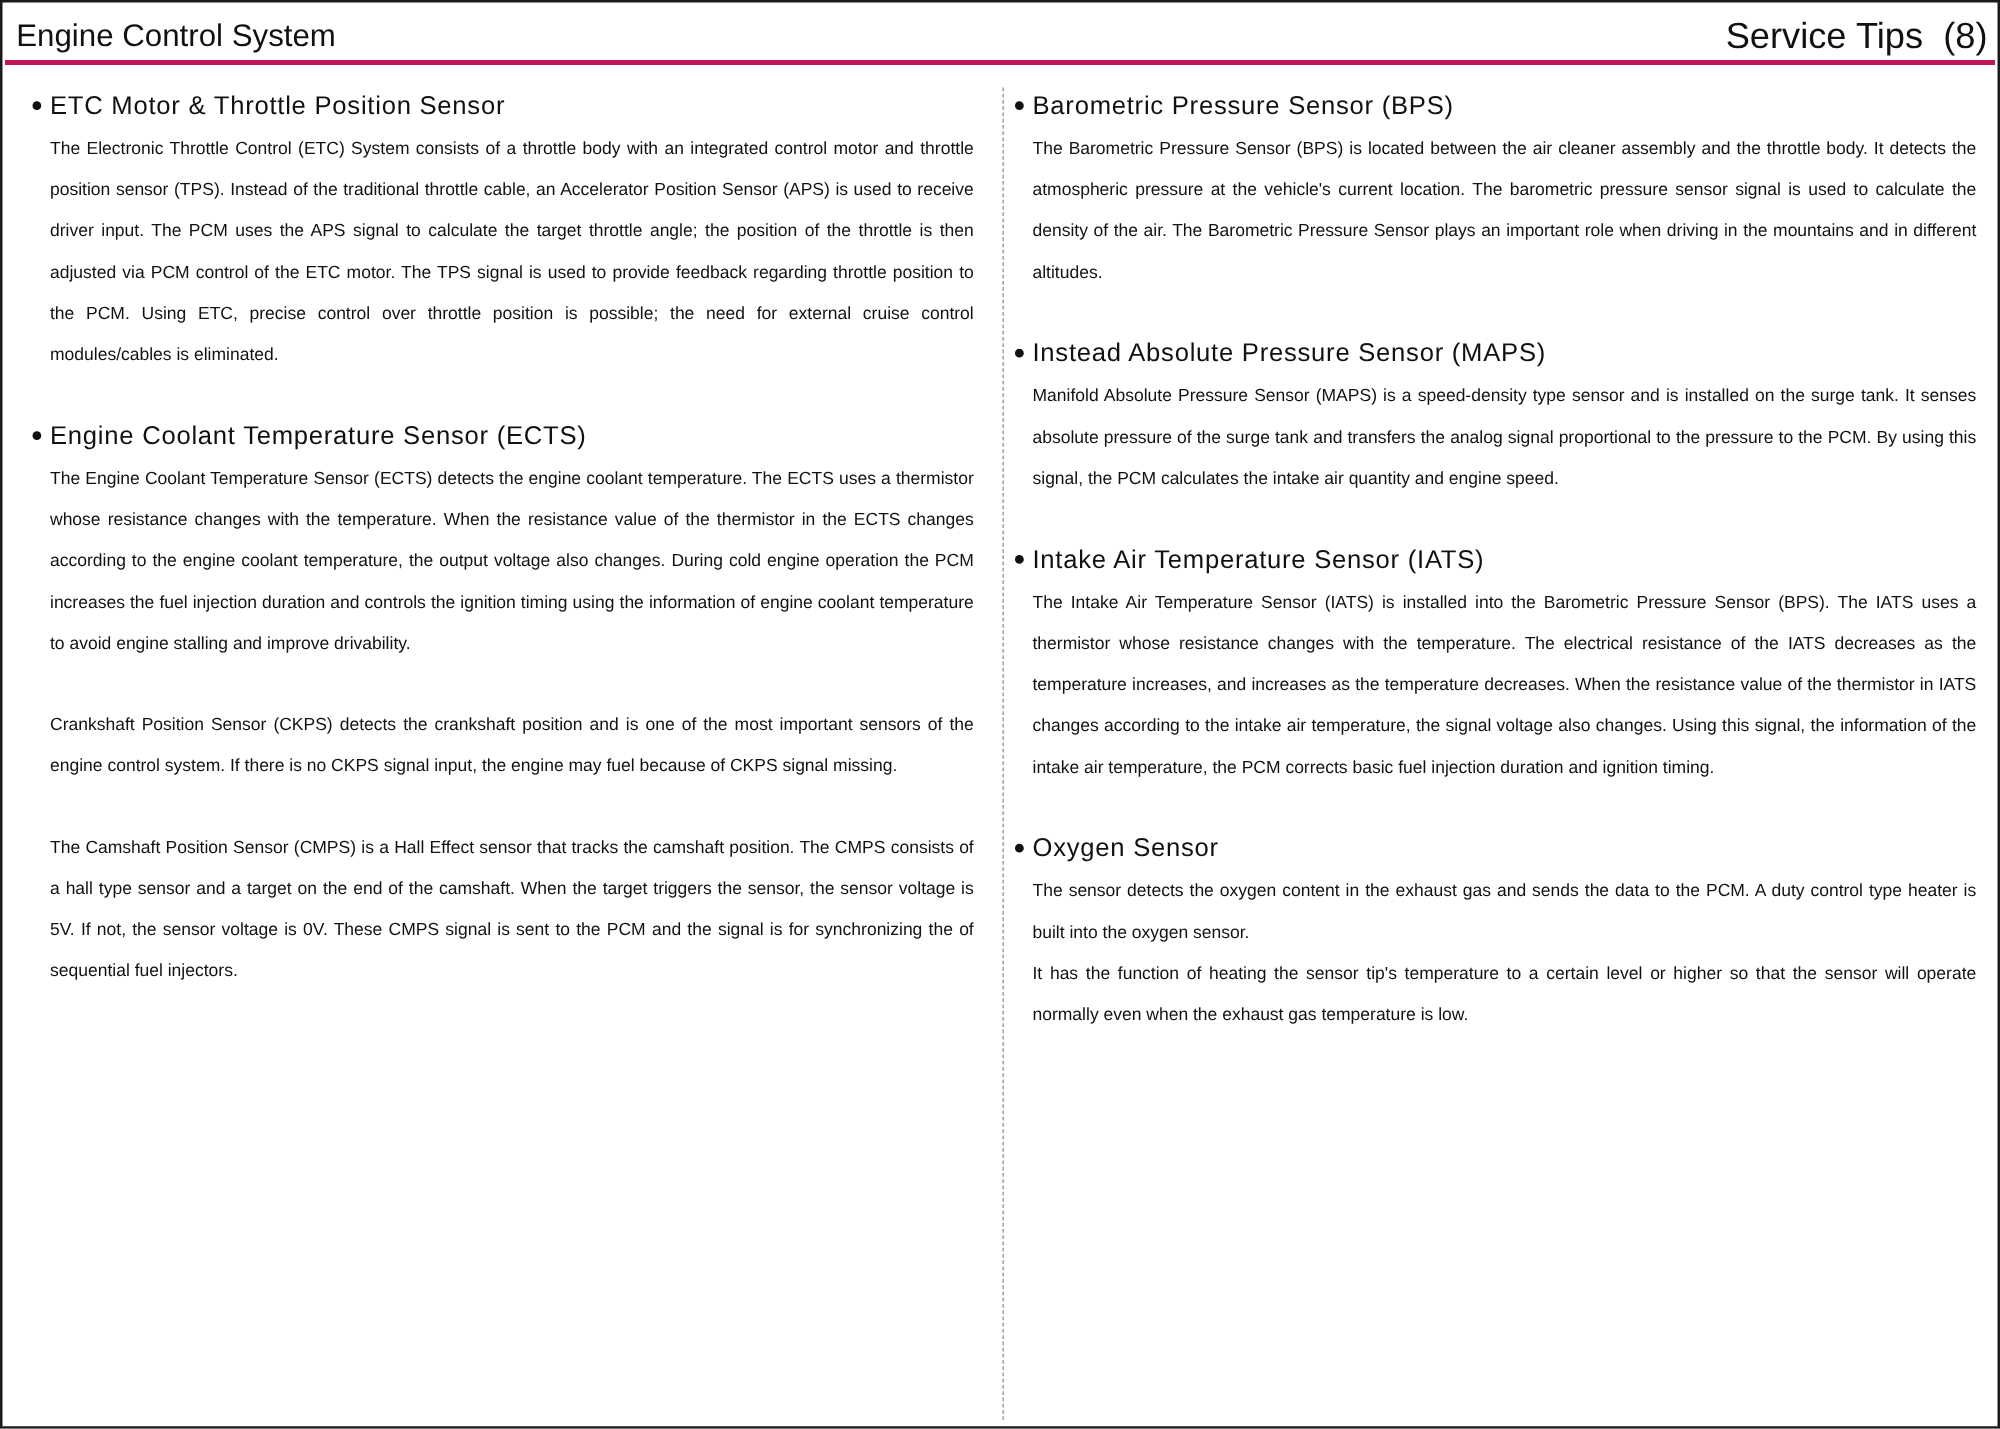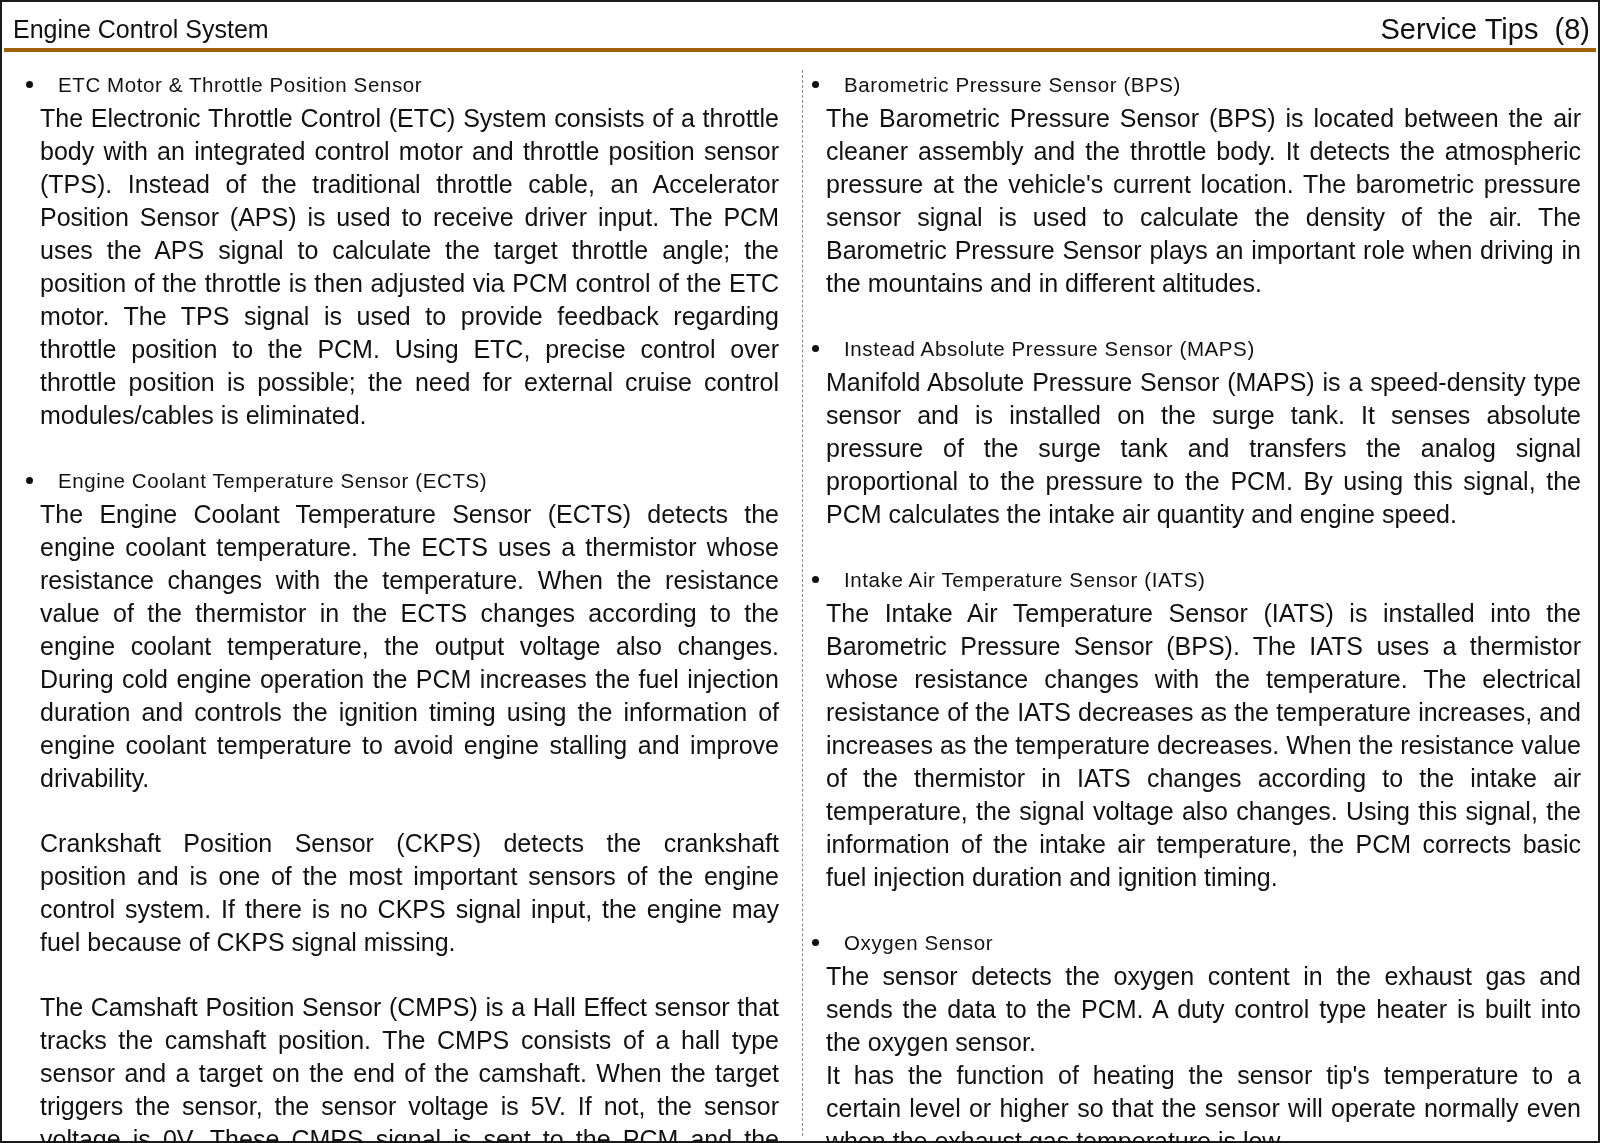--- a/index.html
+++ b/index.html
@@ -4,53 +4,53 @@
   <style>
     * { box-sizing: border-box; margin: 0; padding: 0; }
     html, body { width: 1600px; height: 1143px; background: #ffffff; overflow: hidden; }
     body { font-family: "Liberation Sans", sans-serif; color: #111111; position: relative; }
     .frame {
       position: absolute; left: 0; top: 0; width: 1600px; height: 1143px;
       border: 2px solid #1a1a1a; border-right-width: 2px; border-bottom-width: 2px;
     }
     .header {
       position: absolute; left: 2px; top: 2px; width: 1592px; height: 48px;
-      border-bottom: 4px solid #a16207;
+      border-bottom: 4px solid #be185d;
     }
     .header-title {
       position: absolute; left: 9px; top: 11px; font-size: 25px; line-height: 28px; color: #111;
     }
     .header-right {
       position: absolute; right: 6px; top: 11px; font-size: 29px; line-height: 28px; color: #111;
       white-space: pre;
     }
     .col {
       position: absolute; top: 66px; width: 760px;
     }
     .col-left { left: 20px; width: 757px; }
     .col-right { left: 806px; width: 773px; }
     .divider {
       position: absolute; left: 800px; top: 68px; width: 0; height: 1066px;
       border-left: 1px dashed #8a8a8a;
     }
     .section { margin-bottom: 32px; }
     .section-head {
       display: flex; align-items: center; height: 34px;
-      font-size: 20.5px; letter-spacing: 0.6px; color: #111; gap: 18px;
+      font-size: 20.5px; letter-spacing: 0.6px; color: #111;
     }
     .bullet {
       width: 18px; display: inline-flex; align-items: center; justify-content: flex-start;
       flex: 0 0 18px;
     }
     .bullet-dot {
       width: 7px; height: 7px; border-radius: 50%; background: #111; margin-left: 4px; margin-bottom: 2px;
     }
     .section-body {
       padding-left: 18px;
-      font-size: 25px; line-height: 33px; text-align: justify; color: #111;
+      font-size: 14px; line-height: 33px; text-align: justify; color: #111;
     }
     .para { display: block; }
   </style>
 </head>
 <body>
 
 <div class="frame">
 
   <div class="header">
     <div class="header-title">Engine Control System</div>

